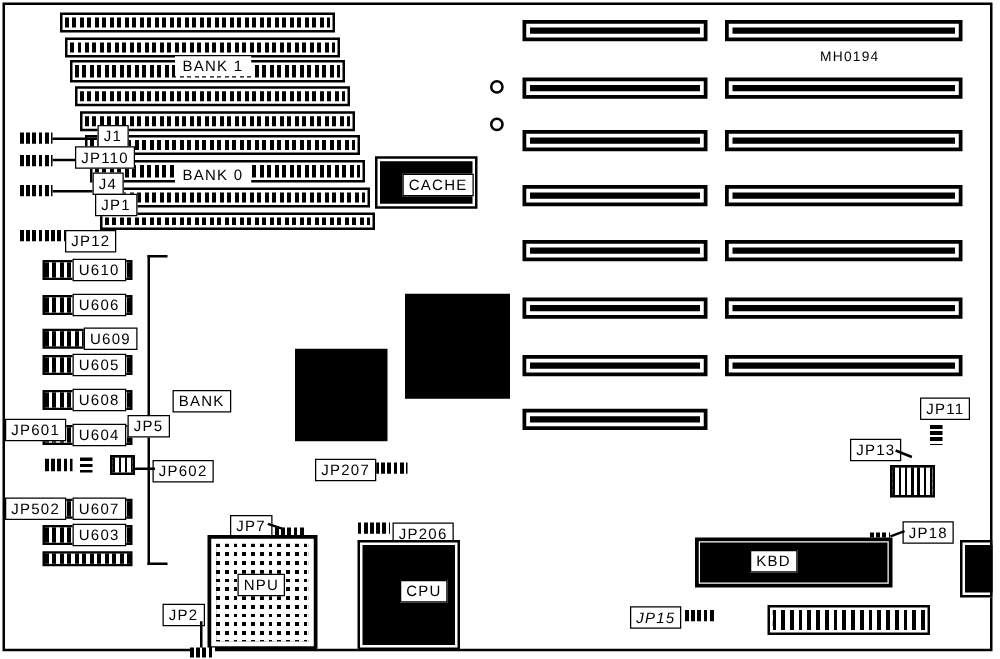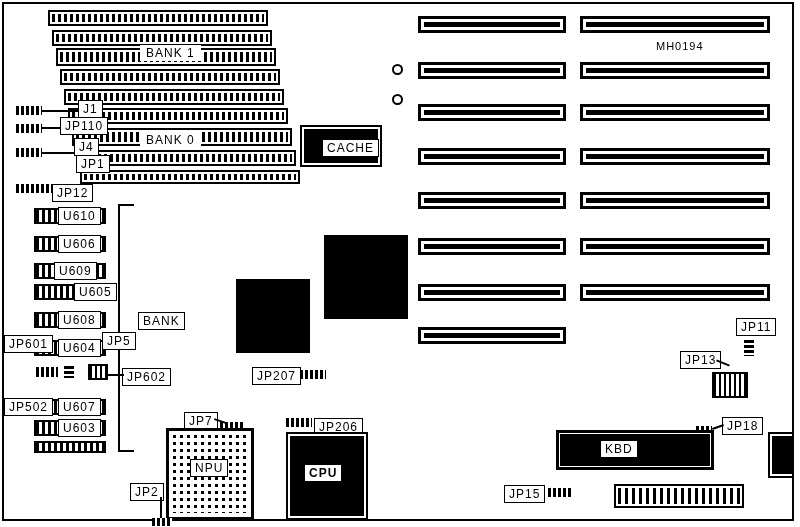--- a/index.html
+++ b/index.html
@@ -176,22 +176,22 @@
     </div>
   <div class="dip" style="left:34px;top:420px;width:72px;height:16px;">
       <div class="pins"></div>
     </div>
   <div class="dip" style="left:34px;top:441px;width:72px;height:12px;">
       <div class="pins"></div>
     </div>
 
   <div class="boxlbl" style="left:58px;top:207px;">U610</div>
   <div class="boxlbl" style="left:58px;top:235px;">U606</div>
-  <div class="boxlbl" style="left:54px;top:262px;text-align:right;">U609</div>
-  <div class="boxlbl" style="left:74px;top:283px;">U605</div>
+  <div class="boxlbl" style="left:67px;top:262px;text-align:right;">U609</div>
+  <div class="boxlbl" style="left:58px;top:283px;">U605</div>
   <div class="boxlbl" style="left:58px;top:311px;">U608</div>
   <div class="boxlbl" style="left:58px;top:339px;">U604</div>
   <div class="boxlbl" style="left:58px;top:398px;">U607</div>
   <div class="boxlbl" style="left:58px;top:419px;">U603</div>
 
   <div class="brk" style="left:118px;top:204px;width:14px;height:244px;"></div>
   <div class="boxlbl" style="left:138px;top:312px;">BANK</div>
 
   <div class="jp" style="left:36px;top:367px;width:22px;height:10px;"></div>
   <div class="jpv" style="left:64px;top:366px;width:10px;height:12px;"></div>
@@ -227,34 +227,34 @@
   <div class="pga" style="left:166px;top:428px;width:88px;height:92px;">
       <div class="grid"></div>
     </div>
   <div class="boxlbl" style="left:190px;top:459px;">NPU</div>
   <div class="boxlbl" style="left:130px;top:483px;">JP2</div>
   <div class="ln" style="left:160px;top:497px;width:2px;height:22px;"></div>
   <div class="jp" style="left:152px;top:518px;width:20px;height:8px;"></div>
 
   <div class="chipw" style="left:286px;top:432px;width:82px;height:88px;"></div>
   <div class="chip" style="left:290px;top:436px;width:74px;height:80px;"></div>
-  <div class="boxlbl" style="left:304px;top:464px;font-weight:bold;">CPU</div>
+  <div class="boxlbl" style="left:320px;top:464px;">CPU</div>
 
   <div class="boxlbl" style="left:736px;top:318px;">JP11</div>
   <div class="jpv" style="left:744px;top:340px;width:10px;height:16px;"></div>
 
   <div class="boxlbl" style="left:680px;top:351px;">JP13</div>
   <div class="ln" style="left:716px;top:362px;width:14px;height:2px;transform:rotate(22deg);"></div>
   <div class="mesh" style="left:712px;top:372px;width:36px;height:26px;"></div>
 
   <div class="boxlbl" style="left:722px;top:417px;">JP18</div>
   <div class="jp" style="left:696px;top:426px;width:16px;height:9px;"></div>
   <div class="ln" style="left:712px;top:426px;width:12px;height:2px;transform:rotate(-20deg);"></div>
 
-  <div class="boxlbl" style="left:504px;top:485px;">JP15</div>
+  <div class="boxlbl" style="left:504px;top:485px;font-style:italic;">JP15</div>
   <div class="jp" style="left:548px;top:488px;width:24px;height:9px;"></div>
 
   <div class="kbd" style="left:556px;top:430px;width:158px;height:40px;"></div>
   <div class="chip" style="left:560px;top:434px;width:150px;height:32px;"></div>
   <div class="boxlbl" style="left:600px;top:440px;">KBD</div>
 
   <div class="conn" style="left:614px;top:484px;width:130px;height:24px;">
       <div class="dots"></div>
     </div>
 

